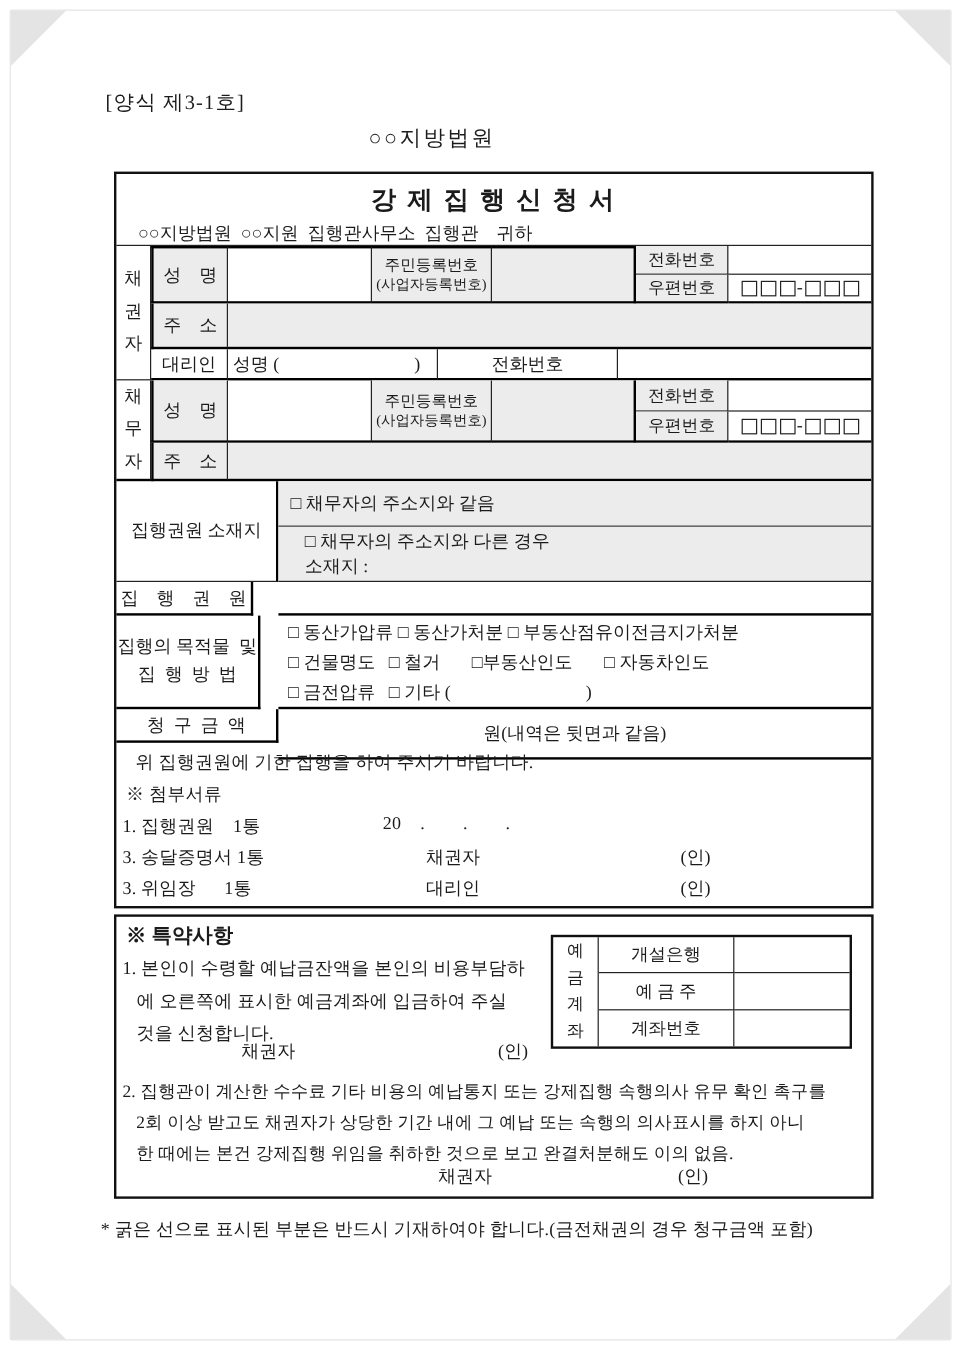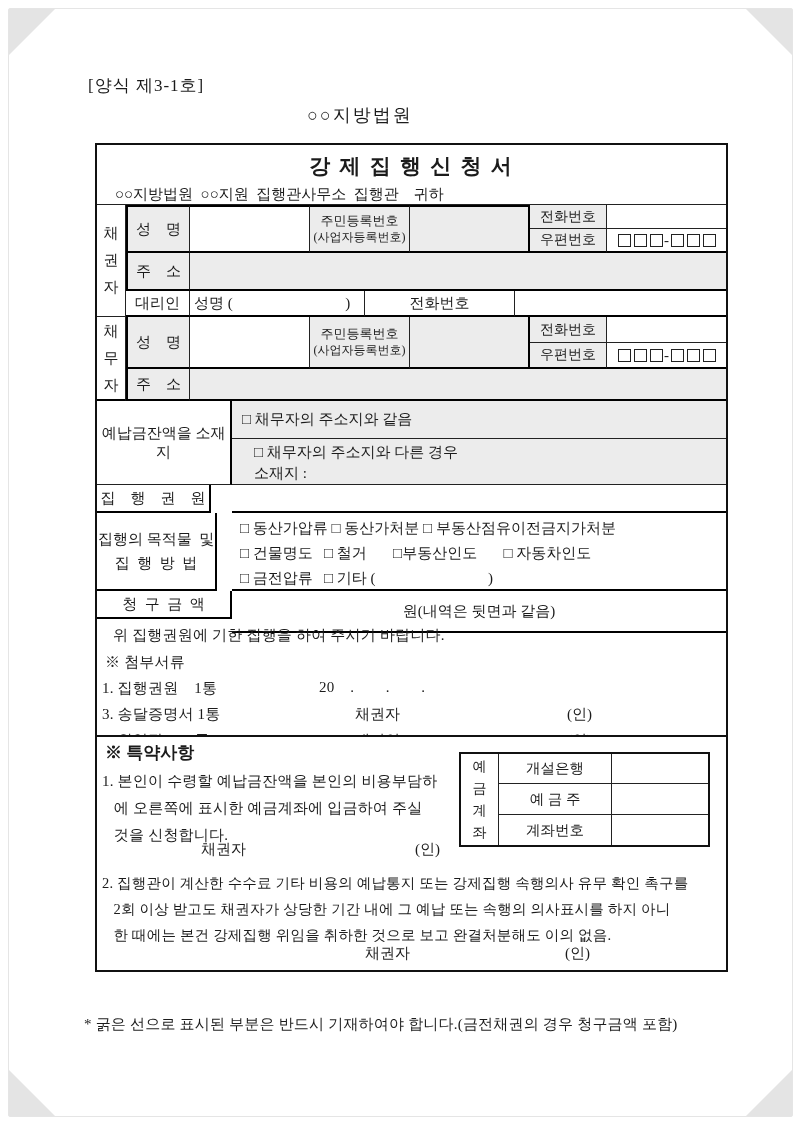--- a/index.html
+++ b/index.html
@@ -8,21 +8,21 @@
   .frame{position:absolute;left:8px;top:8px;right:7px;bottom:7px;border:1px solid #e5e5e5;border-radius:2px;}
   .corner{position:absolute;width:0;height:0;}
   .corner.tl{top:9px;left:9px;border-top:46px solid #e4e4e4;border-right:46px solid transparent;}
   .corner.tr{top:9px;right:8px;border-top:46px solid #e4e4e4;border-left:46px solid transparent;}
   .corner.bl{bottom:8px;left:9px;border-bottom:46px solid #e4e4e4;border-right:46px solid transparent;}
   .corner.br{bottom:8px;right:8px;border-bottom:46px solid #e4e4e4;border-left:46px solid transparent;}
   .abs{position:absolute;}
   .formno{left:88px;top:74px;font-size:17px;letter-spacing:1px;}
   .court{left:0;top:103px;width:720px;text-align:center;font-size:18px;letter-spacing:2px;}
   .tbl{left:95px;top:143px;width:629px;height:610px;border:2px solid #111;background:#fff;}
-  .box2{left:95px;top:735px;width:629px;height:233px;border:2px solid #111;background:#fff;font-family:Liberation Serif, serif;}
+  .box2{left:95px;top:762px;width:629px;height:233px;border:2px solid #111;background:#fff;font-family:Liberation Serif, serif;}
   .cell{position:absolute;box-sizing:border-box;font-size:15px;}
   .cc{display:flex;align-items:center;justify-content:center;text-align:center;}
   .cl{display:flex;align-items:center;padding-left:8px;}
   .gray{background:#ececec;}
   .pre{white-space:pre;}
   .vlabel{display:flex;align-items:center;justify-content:center;text-align:center;
           white-space:pre-line;line-height:27px;font-size:15px;}
   .small2{font-size:12px;line-height:16px;}
   .pbox{display:inline-block;width:13px;height:13px;border:1.5px solid #222;margin:0 1.5px;
         vertical-align:middle;background:#fff;box-sizing:border-box;}
@@ -106,21 +106,21 @@
         <span class="pbox"></span>
         <span>-</span>
         <span class="pbox"></span>
         <span class="pbox"></span>
         <span class="pbox"></span>
     </div>
 
     <div class="cell cc gray pre" style="left:29px;top:224px;width:64px;height:32px;border-left:2px solid #000;border-right:1px solid #222;border-bottom:2px solid #000;">주    소</div>
     <div class="cell gray" style="left:93px;top:224px;width:536px;height:32px;border-bottom:2px solid #000;"></div>
 
-    <div class="cell cc" style="left:0;top:256px;width:135px;height:84px;border-right:2px solid #000;border-bottom:1px solid #222;">예납금잔액을 소재지</div>
+    <div class="cell cc" style="left:0;top:256px;width:135px;height:84px;border-right:2px solid #000;border-bottom:1px solid #222;">집행권원 소재지</div>
     <div class="cell cl gray" style="left:135px;top:256px;width:494px;height:38px;border-bottom:1px solid #222;padding-left:10px;">□ 채무자의 주소지와 같음</div>
     <div class="cell gray" style="left:135px;top:294px;width:494px;height:46px;border-bottom:1px solid #222;padding:3px 0 0 22px;line-height:21px;">
       <div>□ 채무자의 주소지와 다른 경우</div>
       <div>소재지 :</div>
     </div>
 
     <div class="cell cc pre" style="left:0;top:340px;width:114px;height:28px;border-right:2px solid #000;border-bottom:2px solid #000;">집    행    권    원</div>
     <div class="cell" style="left:135px;top:340px;width:494px;height:28px;border-bottom:2px solid #000;"></div>
 
     <div class="cell cc" style="left:0;top:368px;width:120px;height:78px;border-right:2px solid #000;border-bottom:2px solid #000;flex-direction:column;line-height:24px;">

